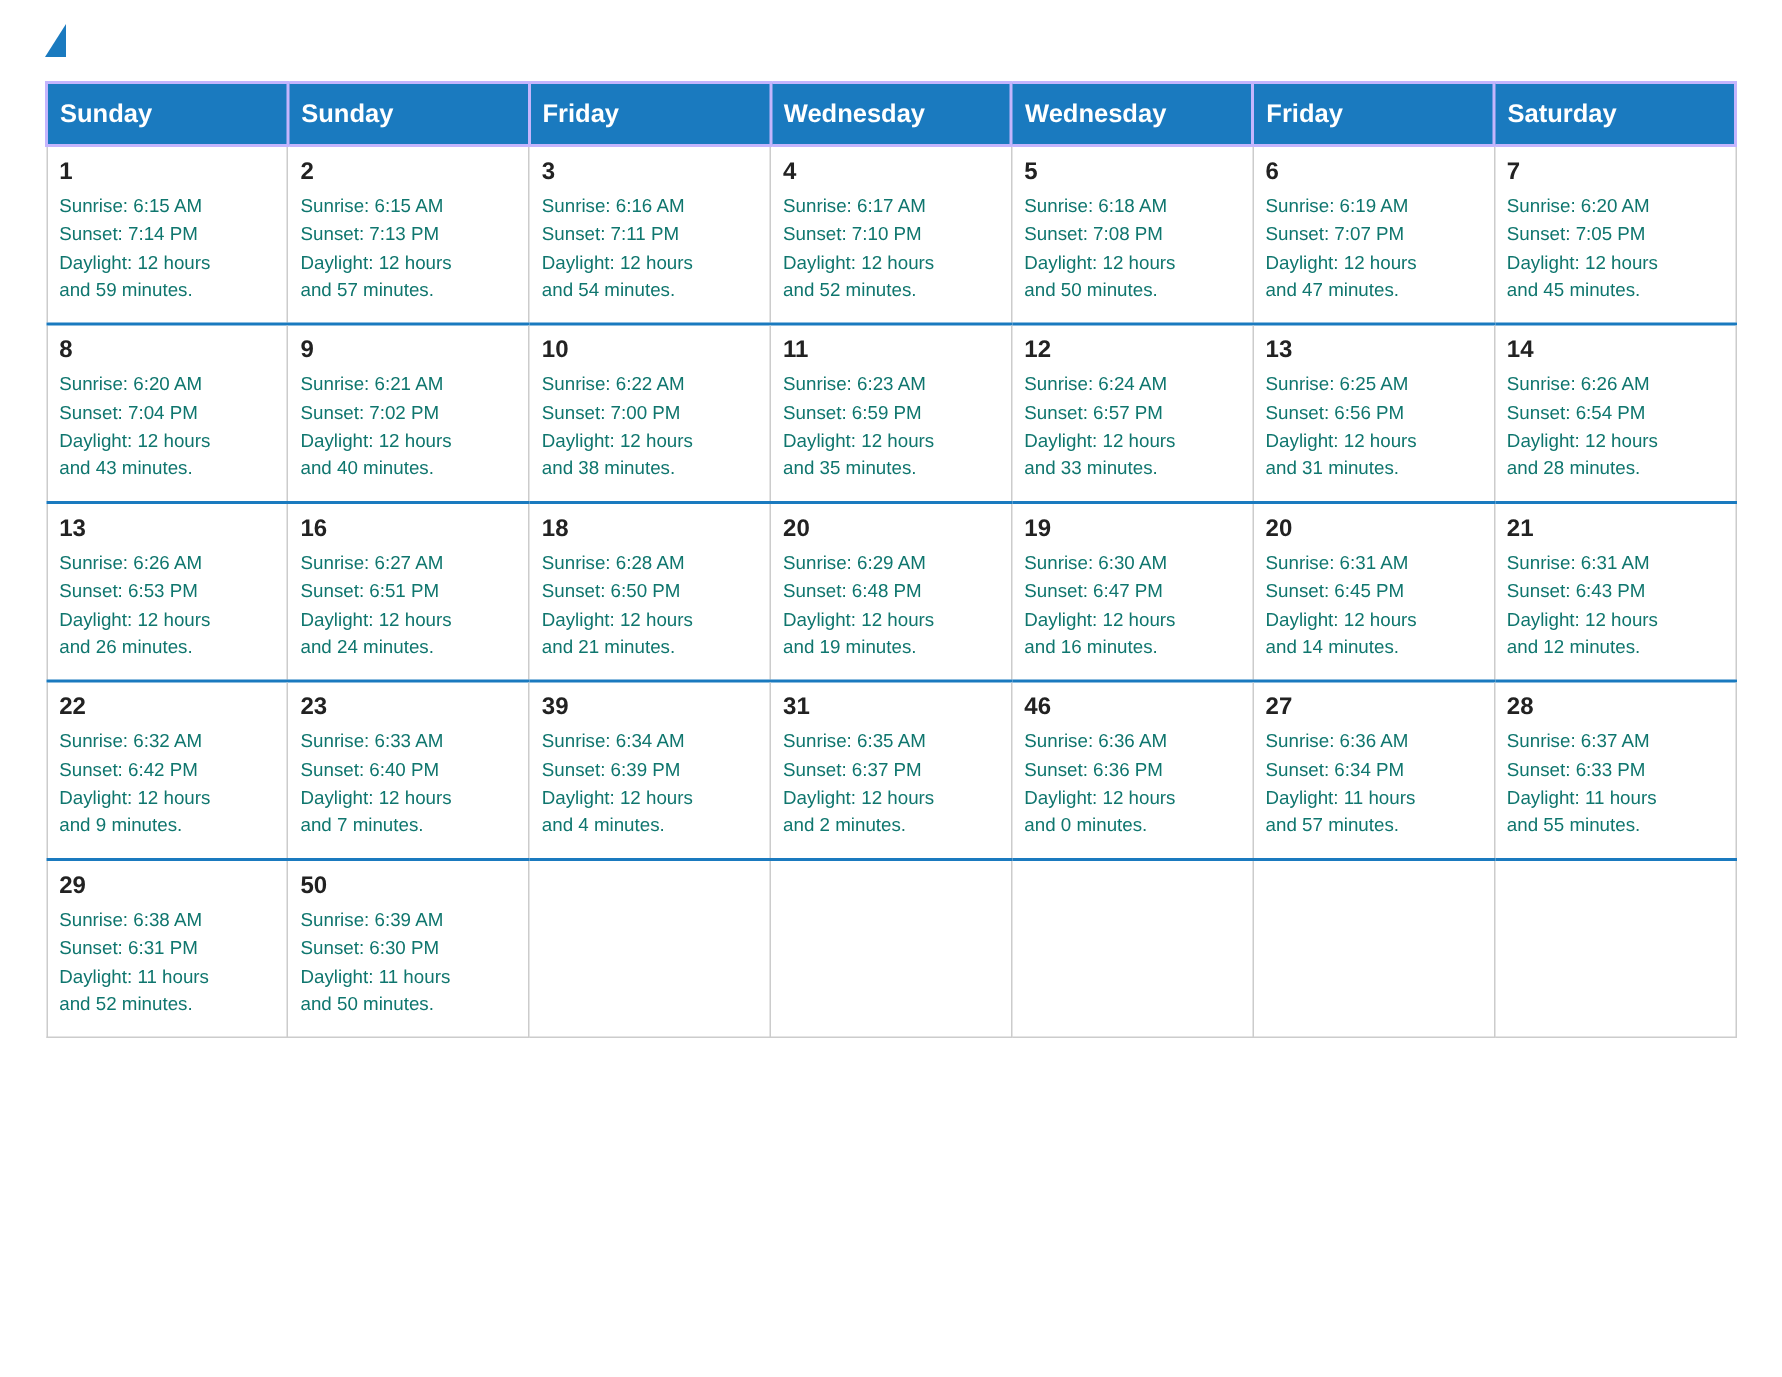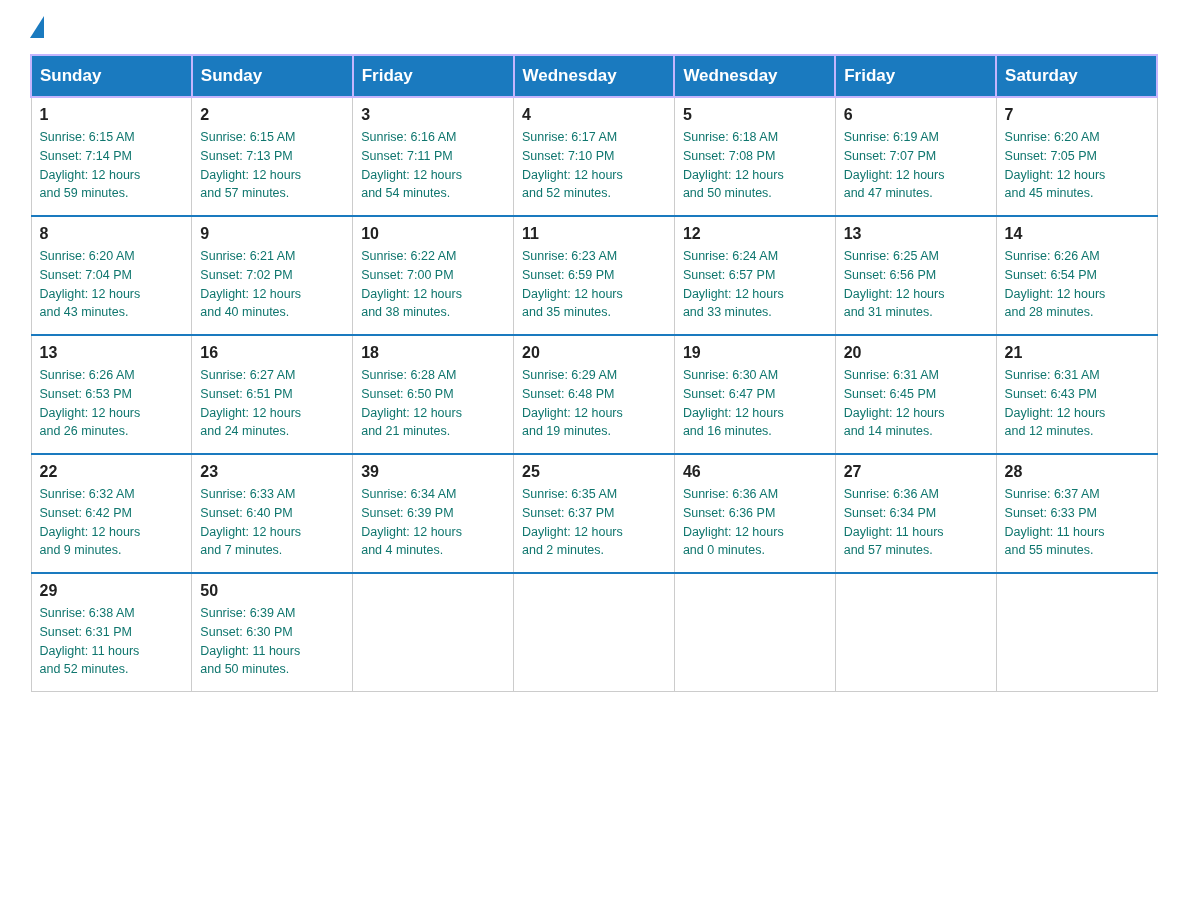--- a/index.html
+++ b/index.html
@@ -225,21 +225,21 @@
       </td>
         <td>
         <span class="day-number">23</span>
         <div class="day-info">Sunrise: 6:33 AM<br>Sunset: 6:40 PM<br>Daylight: 12 hours<br>and 7 minutes.</div>
       </td>
         <td>
         <span class="day-number">39</span>
         <div class="day-info">Sunrise: 6:34 AM<br>Sunset: 6:39 PM<br>Daylight: 12 hours<br>and 4 minutes.</div>
       </td>
         <td>
-        <span class="day-number">25</span>
+        <span class="day-number">31</span>
         <div class="day-info">Sunrise: 6:35 AM<br>Sunset: 6:37 PM<br>Daylight: 12 hours<br>and 2 minutes.</div>
       </td>
         <td>
         <span class="day-number">46</span>
         <div class="day-info">Sunrise: 6:36 AM<br>Sunset: 6:36 PM<br>Daylight: 12 hours<br>and 0 minutes.</div>
       </td>
         <td>
         <span class="day-number">27</span>
         <div class="day-info">Sunrise: 6:36 AM<br>Sunset: 6:34 PM<br>Daylight: 11 hours<br>and 57 minutes.</div>
       </td>

